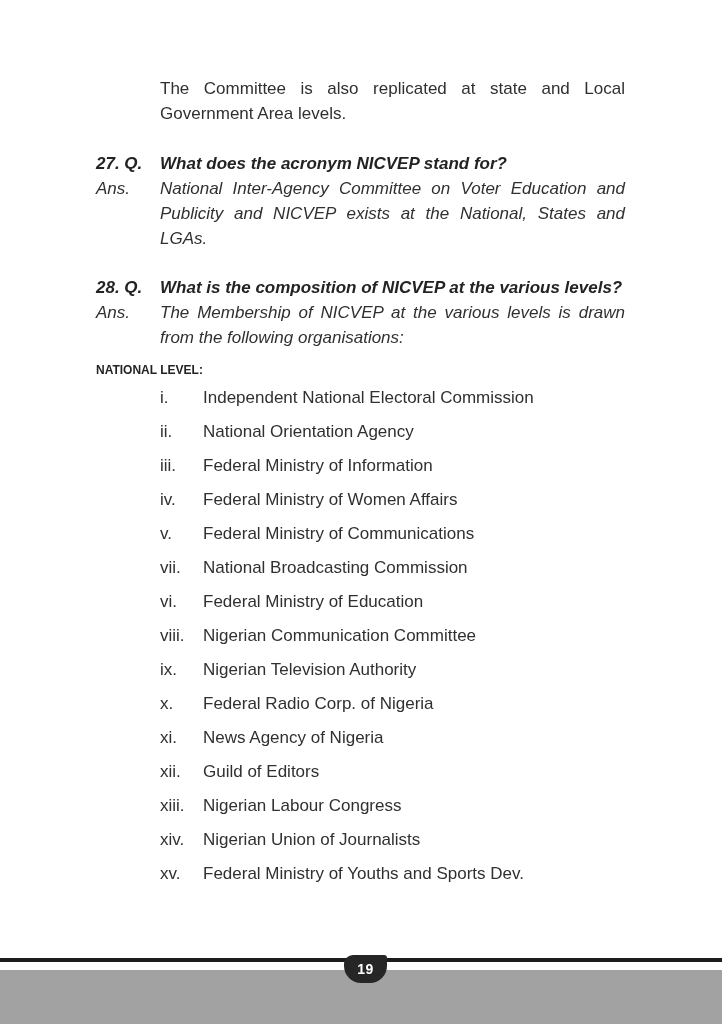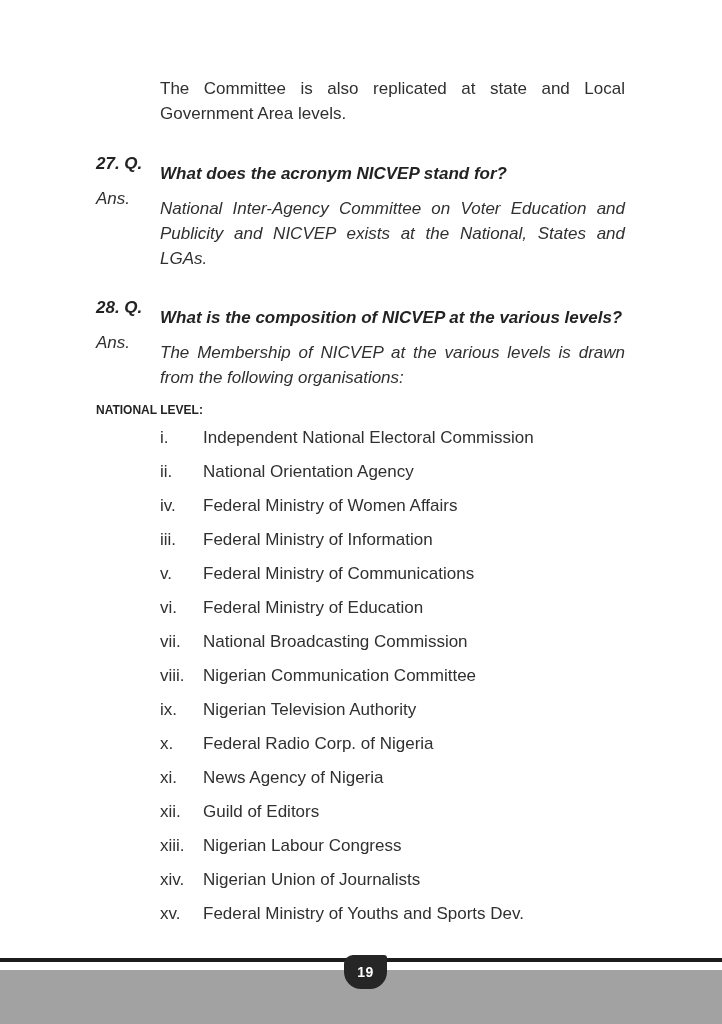--- a/index.html
+++ b/index.html
@@ -34,21 +34,21 @@
   .para-cont {
     margin: 0 0 0 64px;
     text-align: justify;
   }
   .qa { margin-top: 25px; font-style: italic; }
   .qa + .qa { margin-top: 24px; }
   .qa-row {
     display: grid;
     grid-template-columns: 64px 465px;
   }
-  .qa-row .qa-text { text-align: justify; margin-top: 10px; }
+  .qa-row .qa-text { text-align: justify; }
   .section-heading {
     margin: 8px 0 0 0;
     font-size: 12px;
     line-height: 25px;
     font-weight: 700;
     color: var(--text_bold);
   }
   .org-list {
     list-style: none;
     margin: 2px 0 0 64px;
@@ -74,21 +74,21 @@
     top: 970px;
     width: 722px;
     height: 54px;
     background: var(--footer_band);
   }
   .page-badge {
     position: absolute;
     left: 344px;
     top: 955px;
     width: 43px;
-    height: 34px;
+    height: 28px;
     background: var(--badge_bg);
     border-radius: 9px 3px 17px 17px;
     display: flex;
     align-items: center;
     justify-content: center;
     color: var(--badge_text);
     font-size: 14px;
     font-weight: 700;
     z-index: 2;
     letter-spacing: 0.5px;
@@ -130,38 +130,38 @@
     <ol class="org-list">
       <li class="org-item">
         <span>i.</span>
         <span>Independent National Electoral Commission</span>
       </li>
       <li class="org-item">
         <span>ii.</span>
         <span>National Orientation Agency</span>
       </li>
       <li class="org-item">
+        <span>iii.</span>
+        <span>Federal Ministry of Information</span>
+      </li>
+      <li class="org-item">
         <span>iv.</span>
         <span>Federal Ministry of Women Affairs</span>
       </li>
       <li class="org-item">
-        <span>iii.</span>
-        <span>Federal Ministry of Information</span>
-      </li>
-      <li class="org-item">
         <span>v.</span>
         <span>Federal Ministry of Communications</span>
       </li>
       <li class="org-item">
+        <span>vii.</span>
+        <span>National Broadcasting Commission</span>
+      </li>
+      <li class="org-item">
         <span>vi.</span>
         <span>Federal Ministry of Education</span>
-      </li>
-      <li class="org-item">
-        <span>vii.</span>
-        <span>National Broadcasting Commission</span>
       </li>
       <li class="org-item">
         <span>viii.</span>
         <span>Nigerian Communication Committee</span>
       </li>
       <li class="org-item">
         <span>ix.</span>
         <span>Nigerian Television Authority</span>
       </li>
       <li class="org-item">

